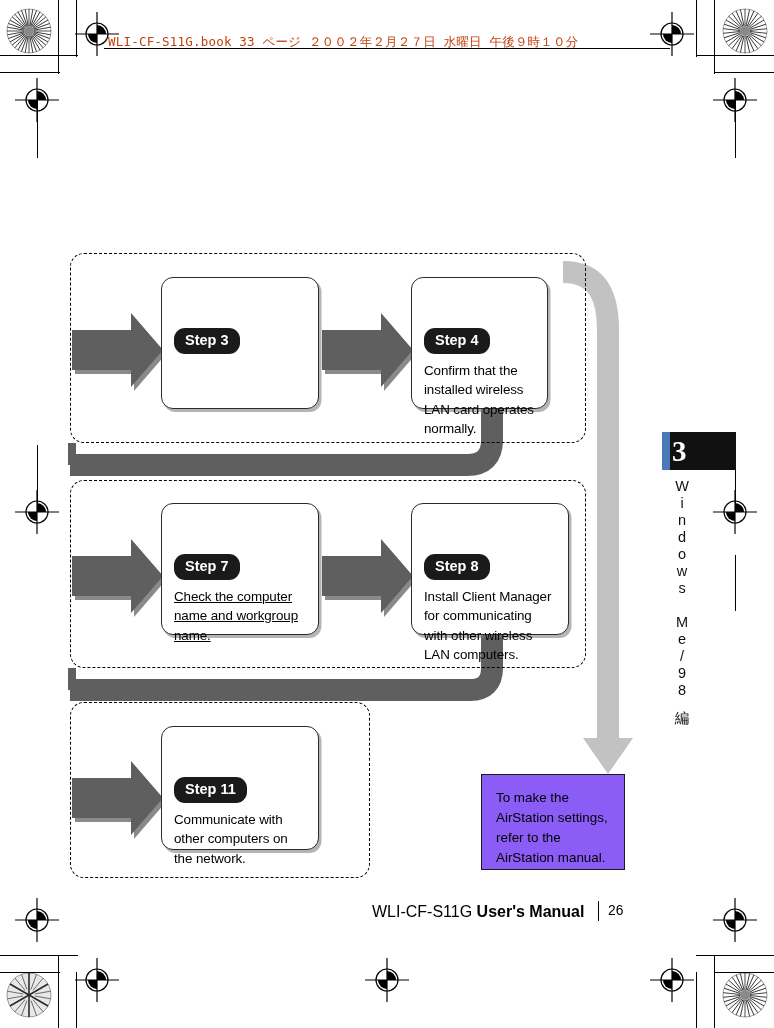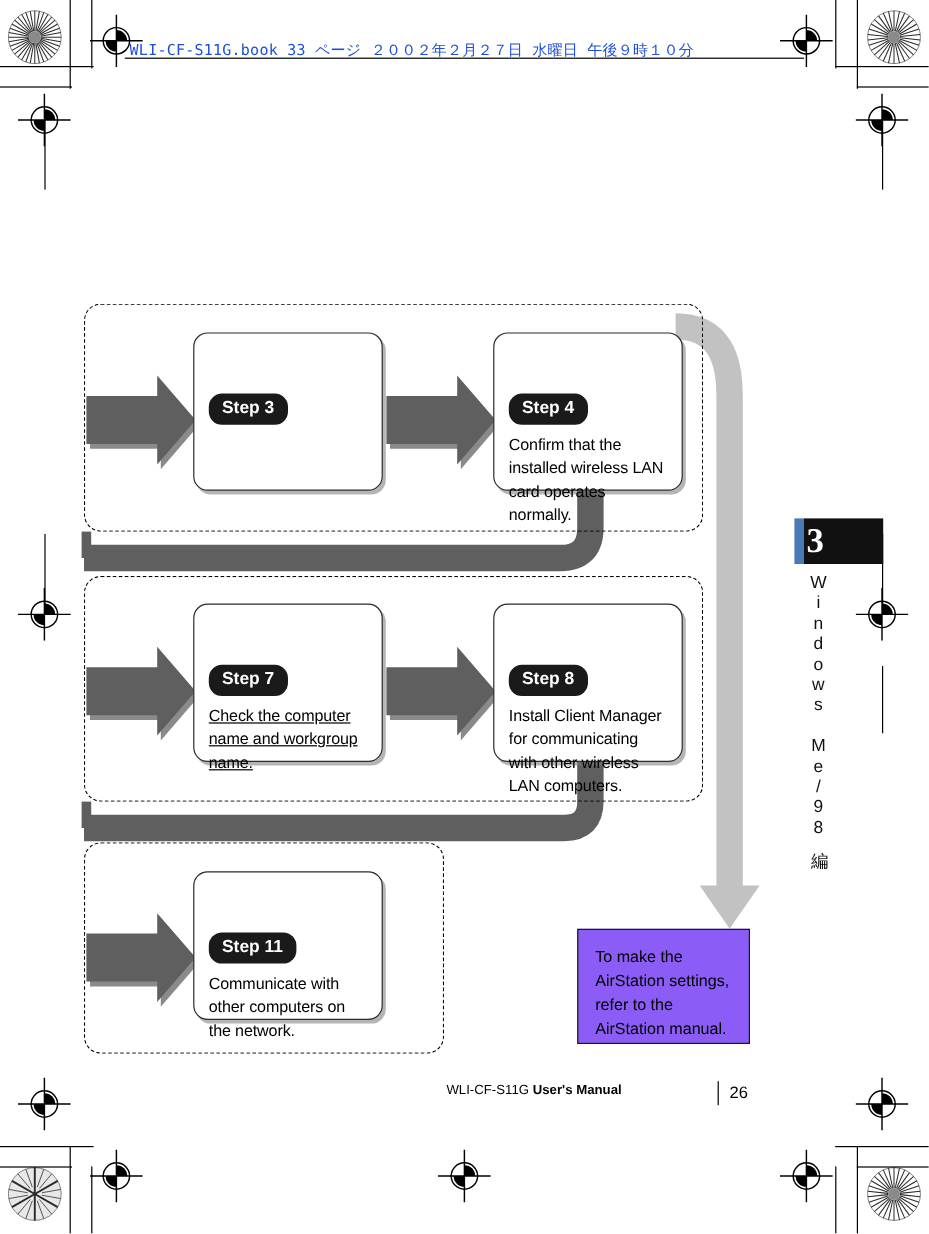--- a/index.html
+++ b/index.html
@@ -24,21 +24,21 @@
   .burst   { position: absolute; width: 46px; height: 46px; border-radius: 50%; }
 
   
   .slug {
     position: absolute;
     left: 108px; top: 34px;
     font-family: "DejaVu Sans Mono", monospace;
     font-size: 12.5px;
     letter-spacing: 0.2px;
     white-space: nowrap;
-    color: #1d4ed8;
+    color: #c2410c;
     text-align: center;
   }
   .slug-rule {
     position: absolute;
     left: 104px; top: 48px;
     width: 566px; height: 1px;
     background: #000;
   }
 
   
@@ -118,21 +118,21 @@
     font-size: 14.5px;
     letter-spacing: 1px;
     color: #111;
     white-space: nowrap;
   }
 
   
   .footer {
     position: absolute;
     left: 372px; top: 903px;
-    font-size: 11px;
+    font-size: 16px;
     white-space: nowrap;
   }
   .footer b { font-weight: bold; }
   .footrule {
     position: absolute;
     left: 598px; top: 901px;
     width: 1.4px; height: 20px;
     background: #000;
   }
   .pagenum {
@@ -449,21 +449,21 @@
   </svg>
 
   <div class="dashgroup" style="left:70px; top:253px; width:516px; height:190px;"></div>
   <div class="dashgroup" style="left:70px; top:480px; width:516px; height:188px;"></div>
   <div class="dashgroup" style="left:70px; top:702px; width:300px; height:176px;"></div>
 
   <div class="stepbox" style="left:161px; top:277px; width:158px; height:132px;">
     <span class="steplabel">Step 3</span>
   </div>
 
-  <div class="stepbox" style="left:411px; top:277px; width:158px; height:132px;">
+  <div class="stepbox" style="left:411px; top:277px; width:137px; height:132px;">
     <span class="steplabel">Step 4</span>
     <div class="steptext">Confirm that the installed wireless LAN card operates normally.</div>
   </div>
 
   <div class="stepbox" style="left:161px; top:503px; width:158px; height:132px;text-decoration:underline;">
     <span class="steplabel">Step 7</span>
     <div class="steptext">Check the computer name and workgroup name.</div>
   </div>
 
   <div class="stepbox" style="left:411px; top:503px; width:158px; height:132px;">

